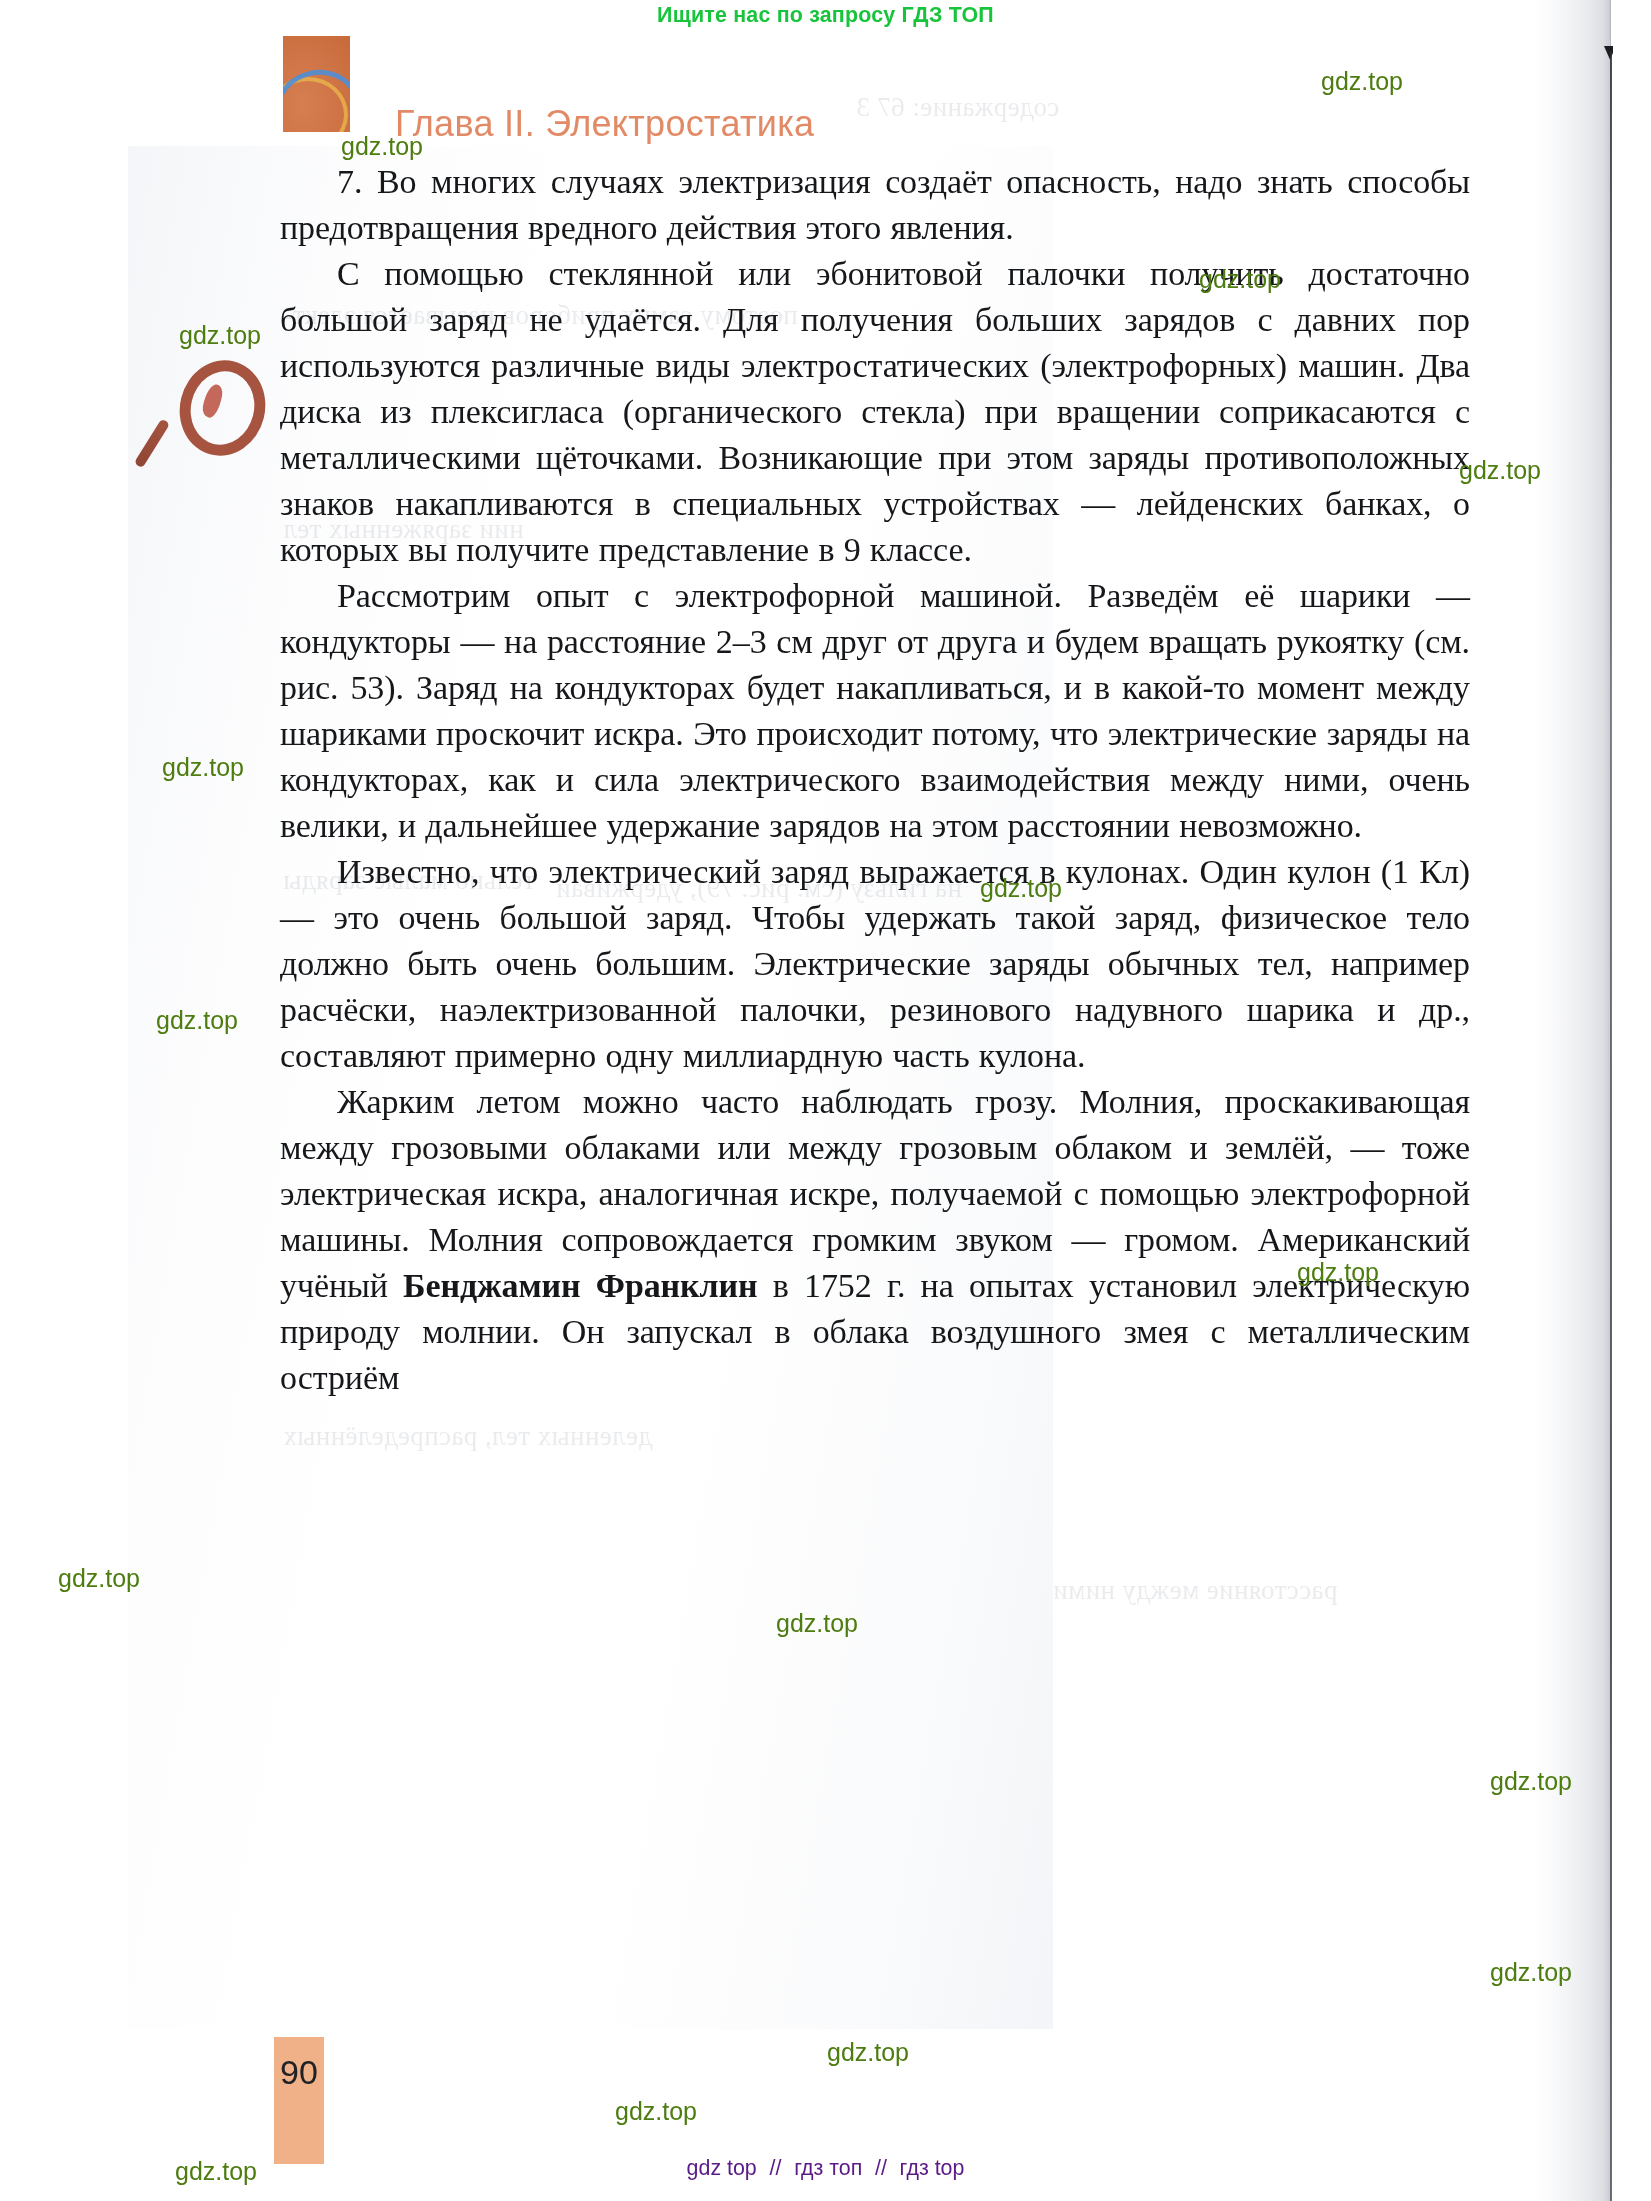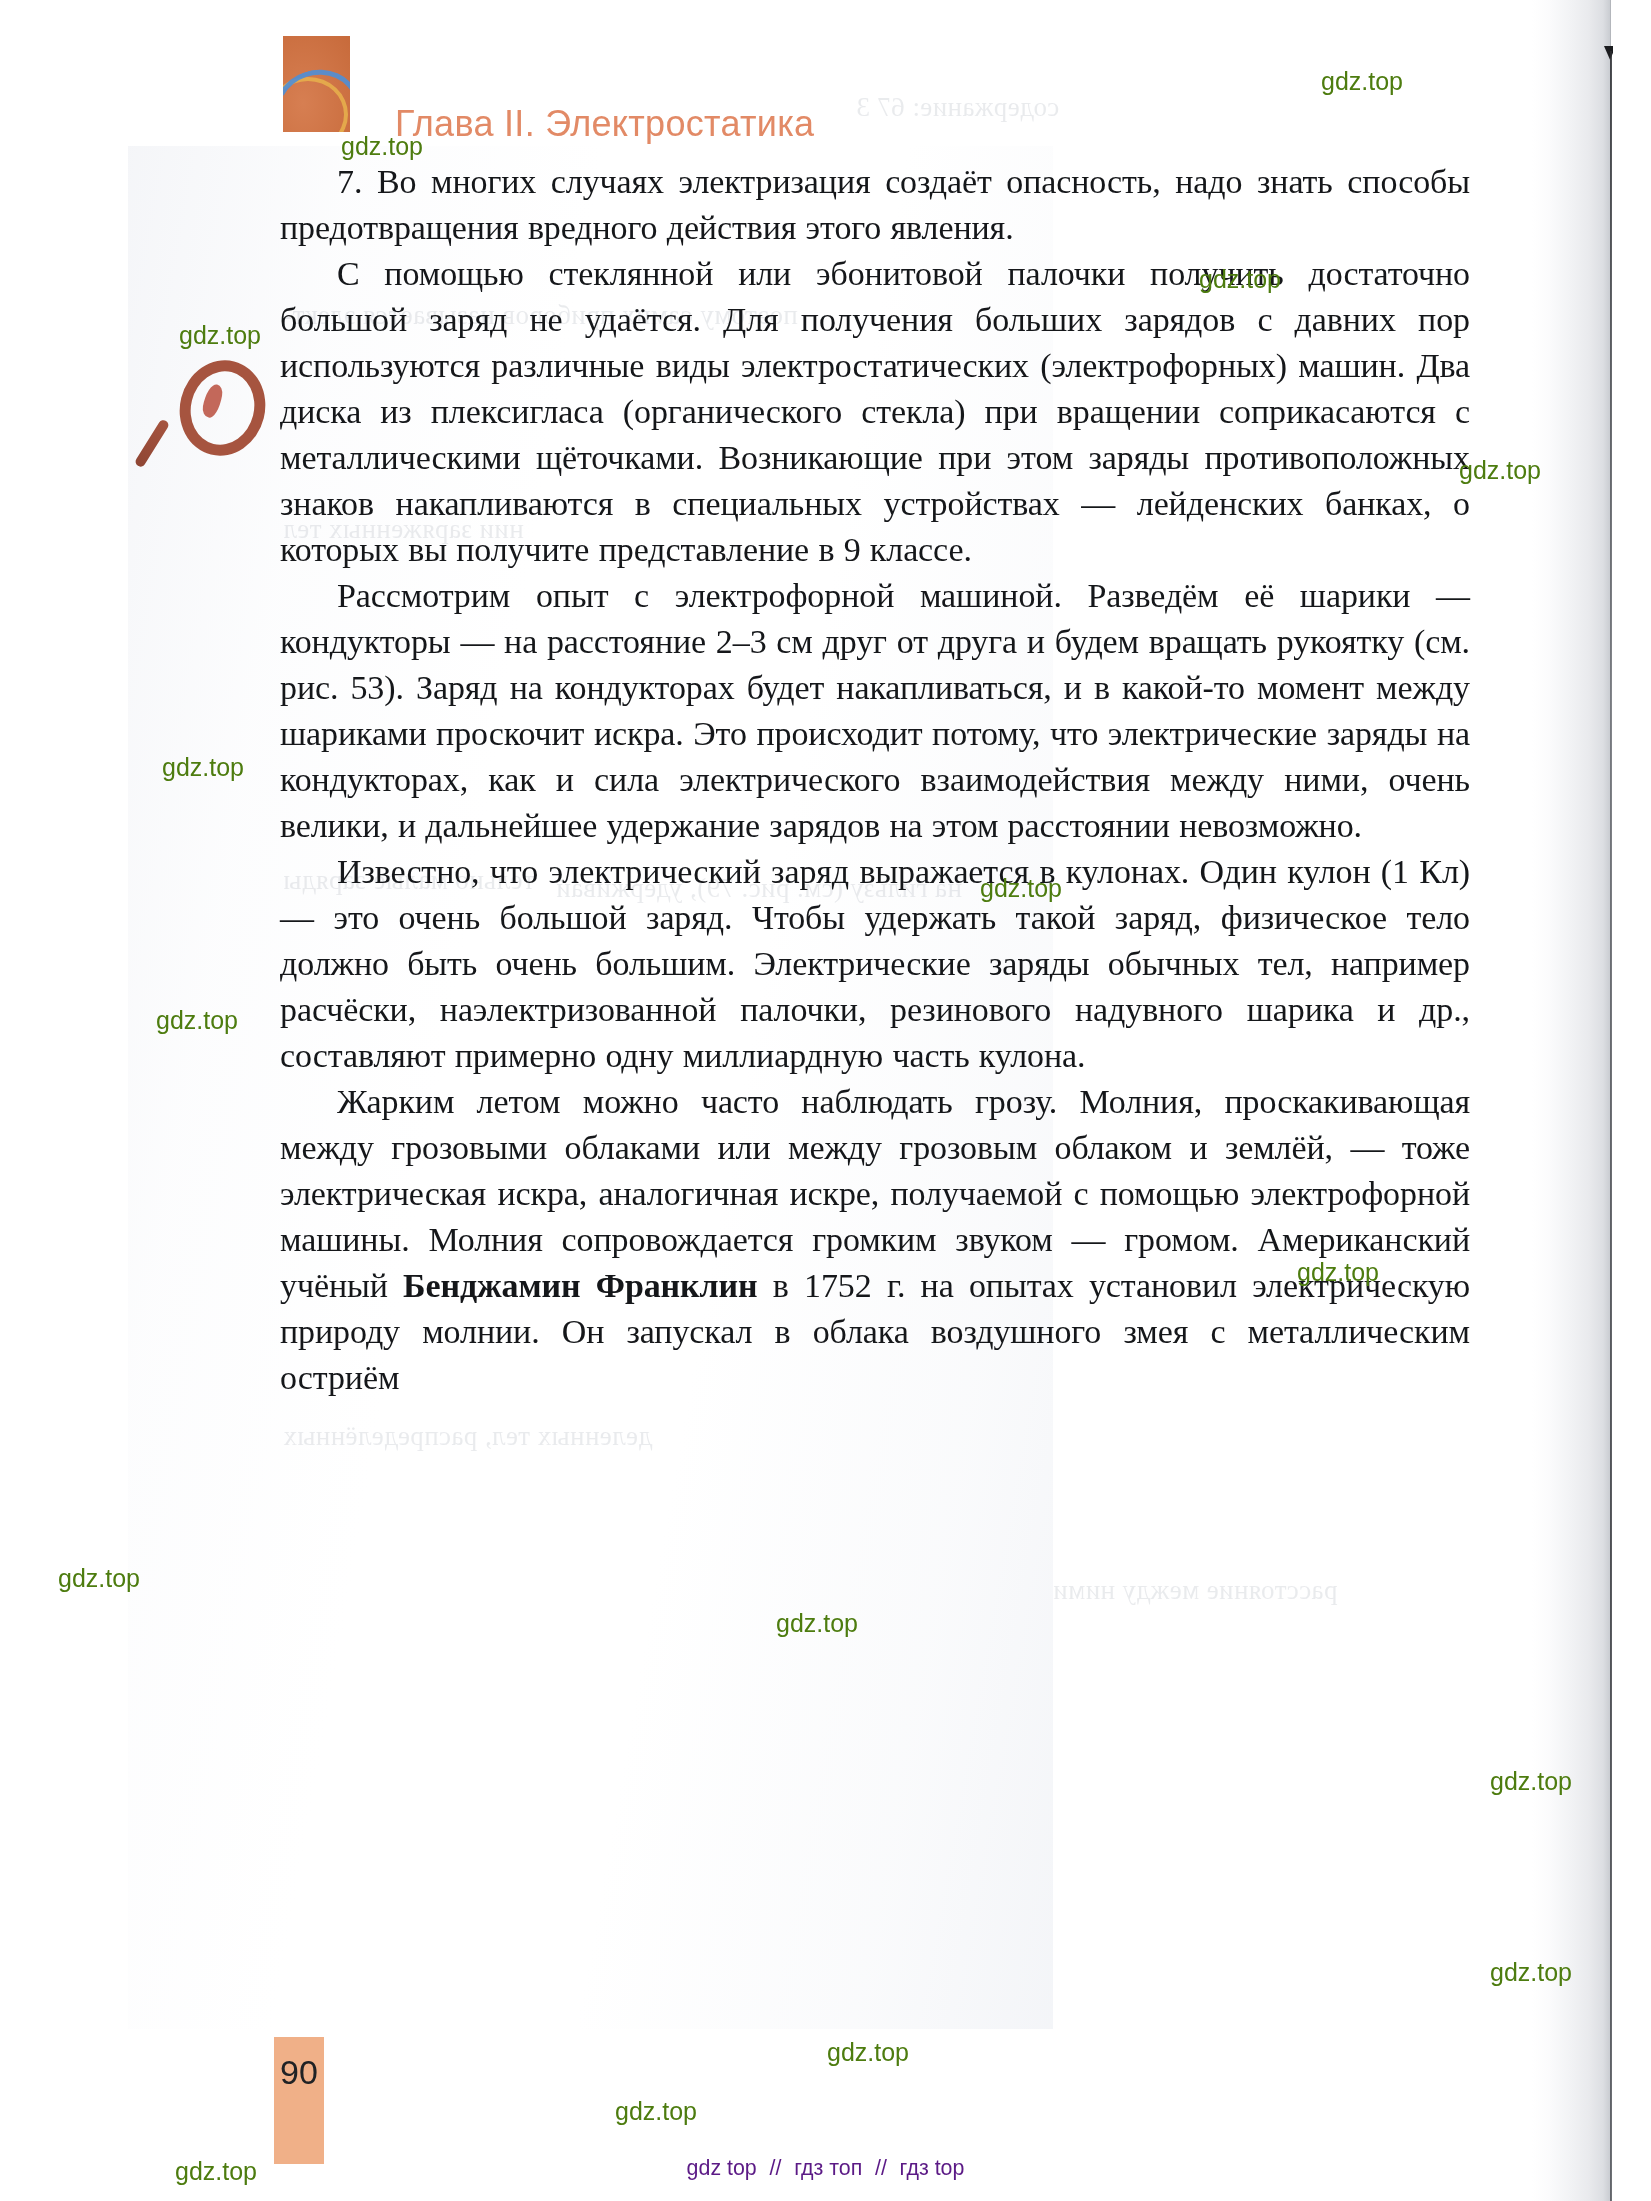--- a/index.html
+++ b/index.html
@@ -271,20 +271,21 @@
   <div id="bleed-host">
       <div class="bleed" style="left: 856px; top: 92px;">содержание: 67 3</div>
       <div class="bleed" style="left: 283px; top: 300px;">поэтому самих приборов называется элект-</div>
       <div class="bleed" style="left: 283px; top: 514px;">нии заряженных тел</div>
       <div class="bleed" style="left: 283px; top: 865px;">тельно малые заряды</div>
       <div class="bleed" style="left: 556px; top: 873px;">на гильзу (см. рис. 79), удерживай</div>
       <div class="bleed" style="left: 283px; top: 1421px;">деленных тел, распределённых</div>
       <div class="bleed" style="left: 1053px; top: 1575px;">расстояние между ними</div>
     </div>
 
+  <div class="promo">Ищите нас по запросу ГДЗ ТОП</div>
 
   <div class="chapter-tab">
     <div class="tab-ring"></div>
     <div class="tab-ring2"></div>
   </div>
   <div class="chapter-title">Глава II. Электростатика</div>
 
   <div class="magnifier">
     <div class="mag-lens"></div>
     <div class="mag-gloss"></div>

